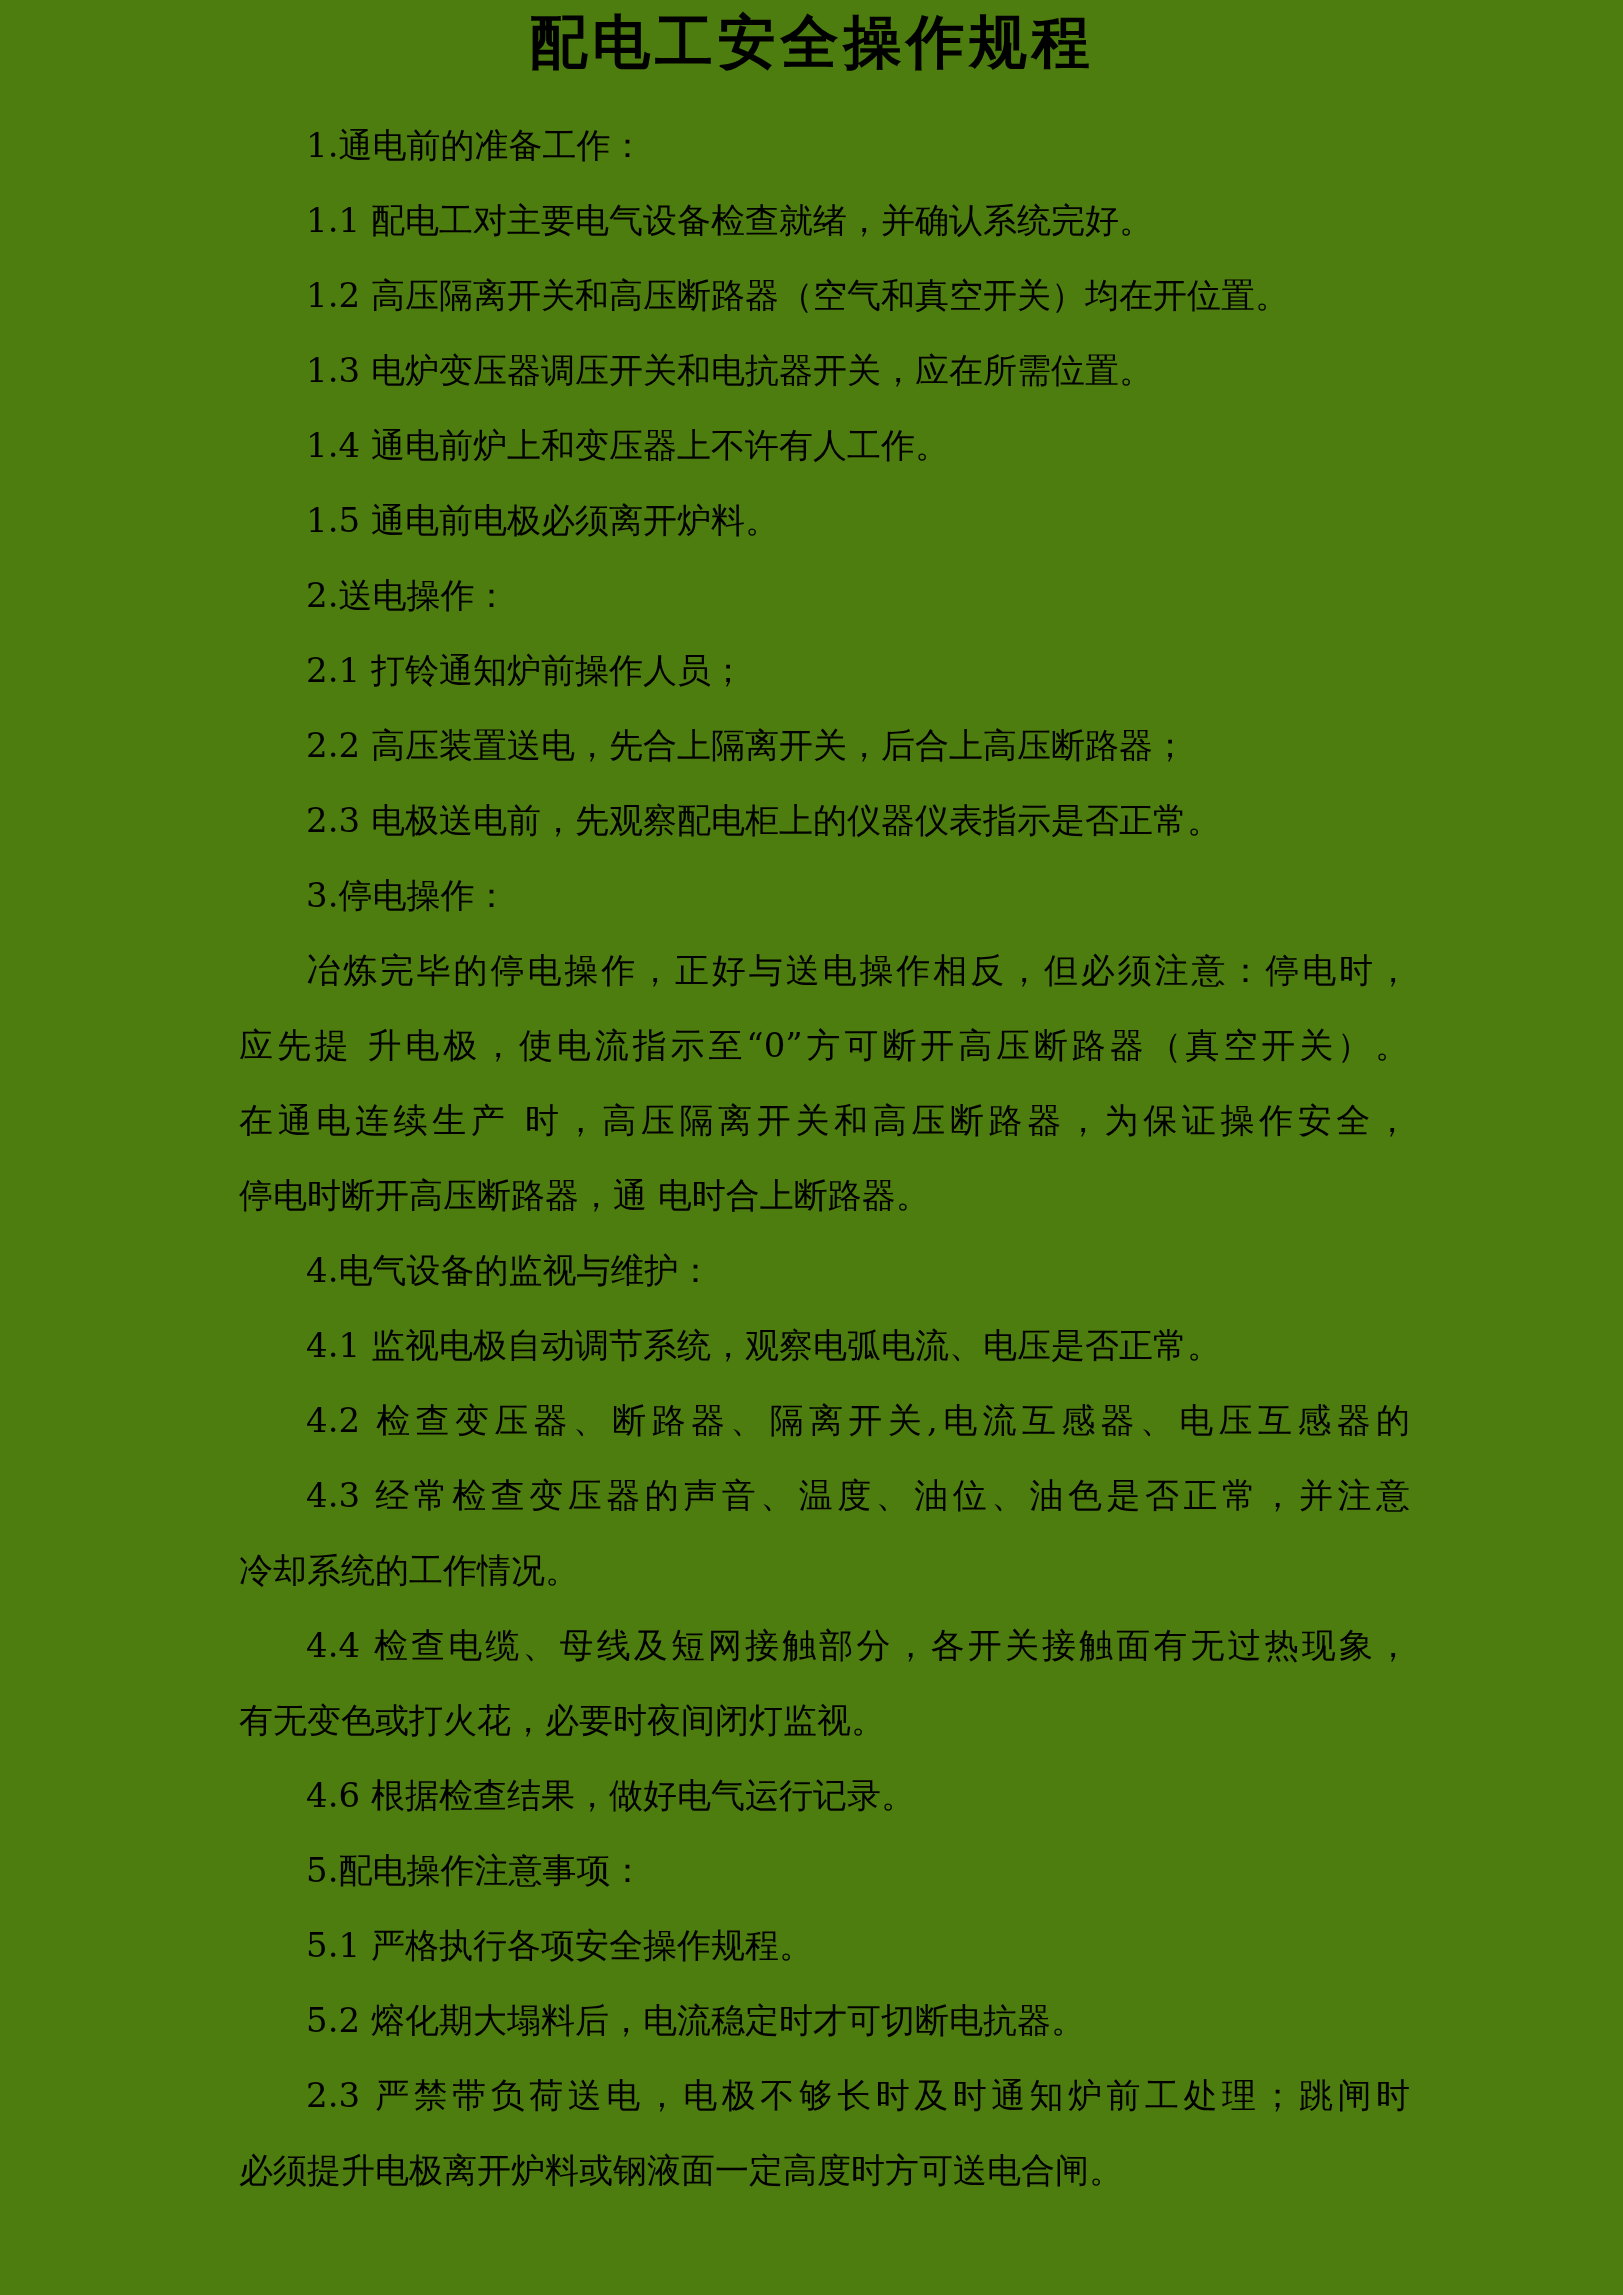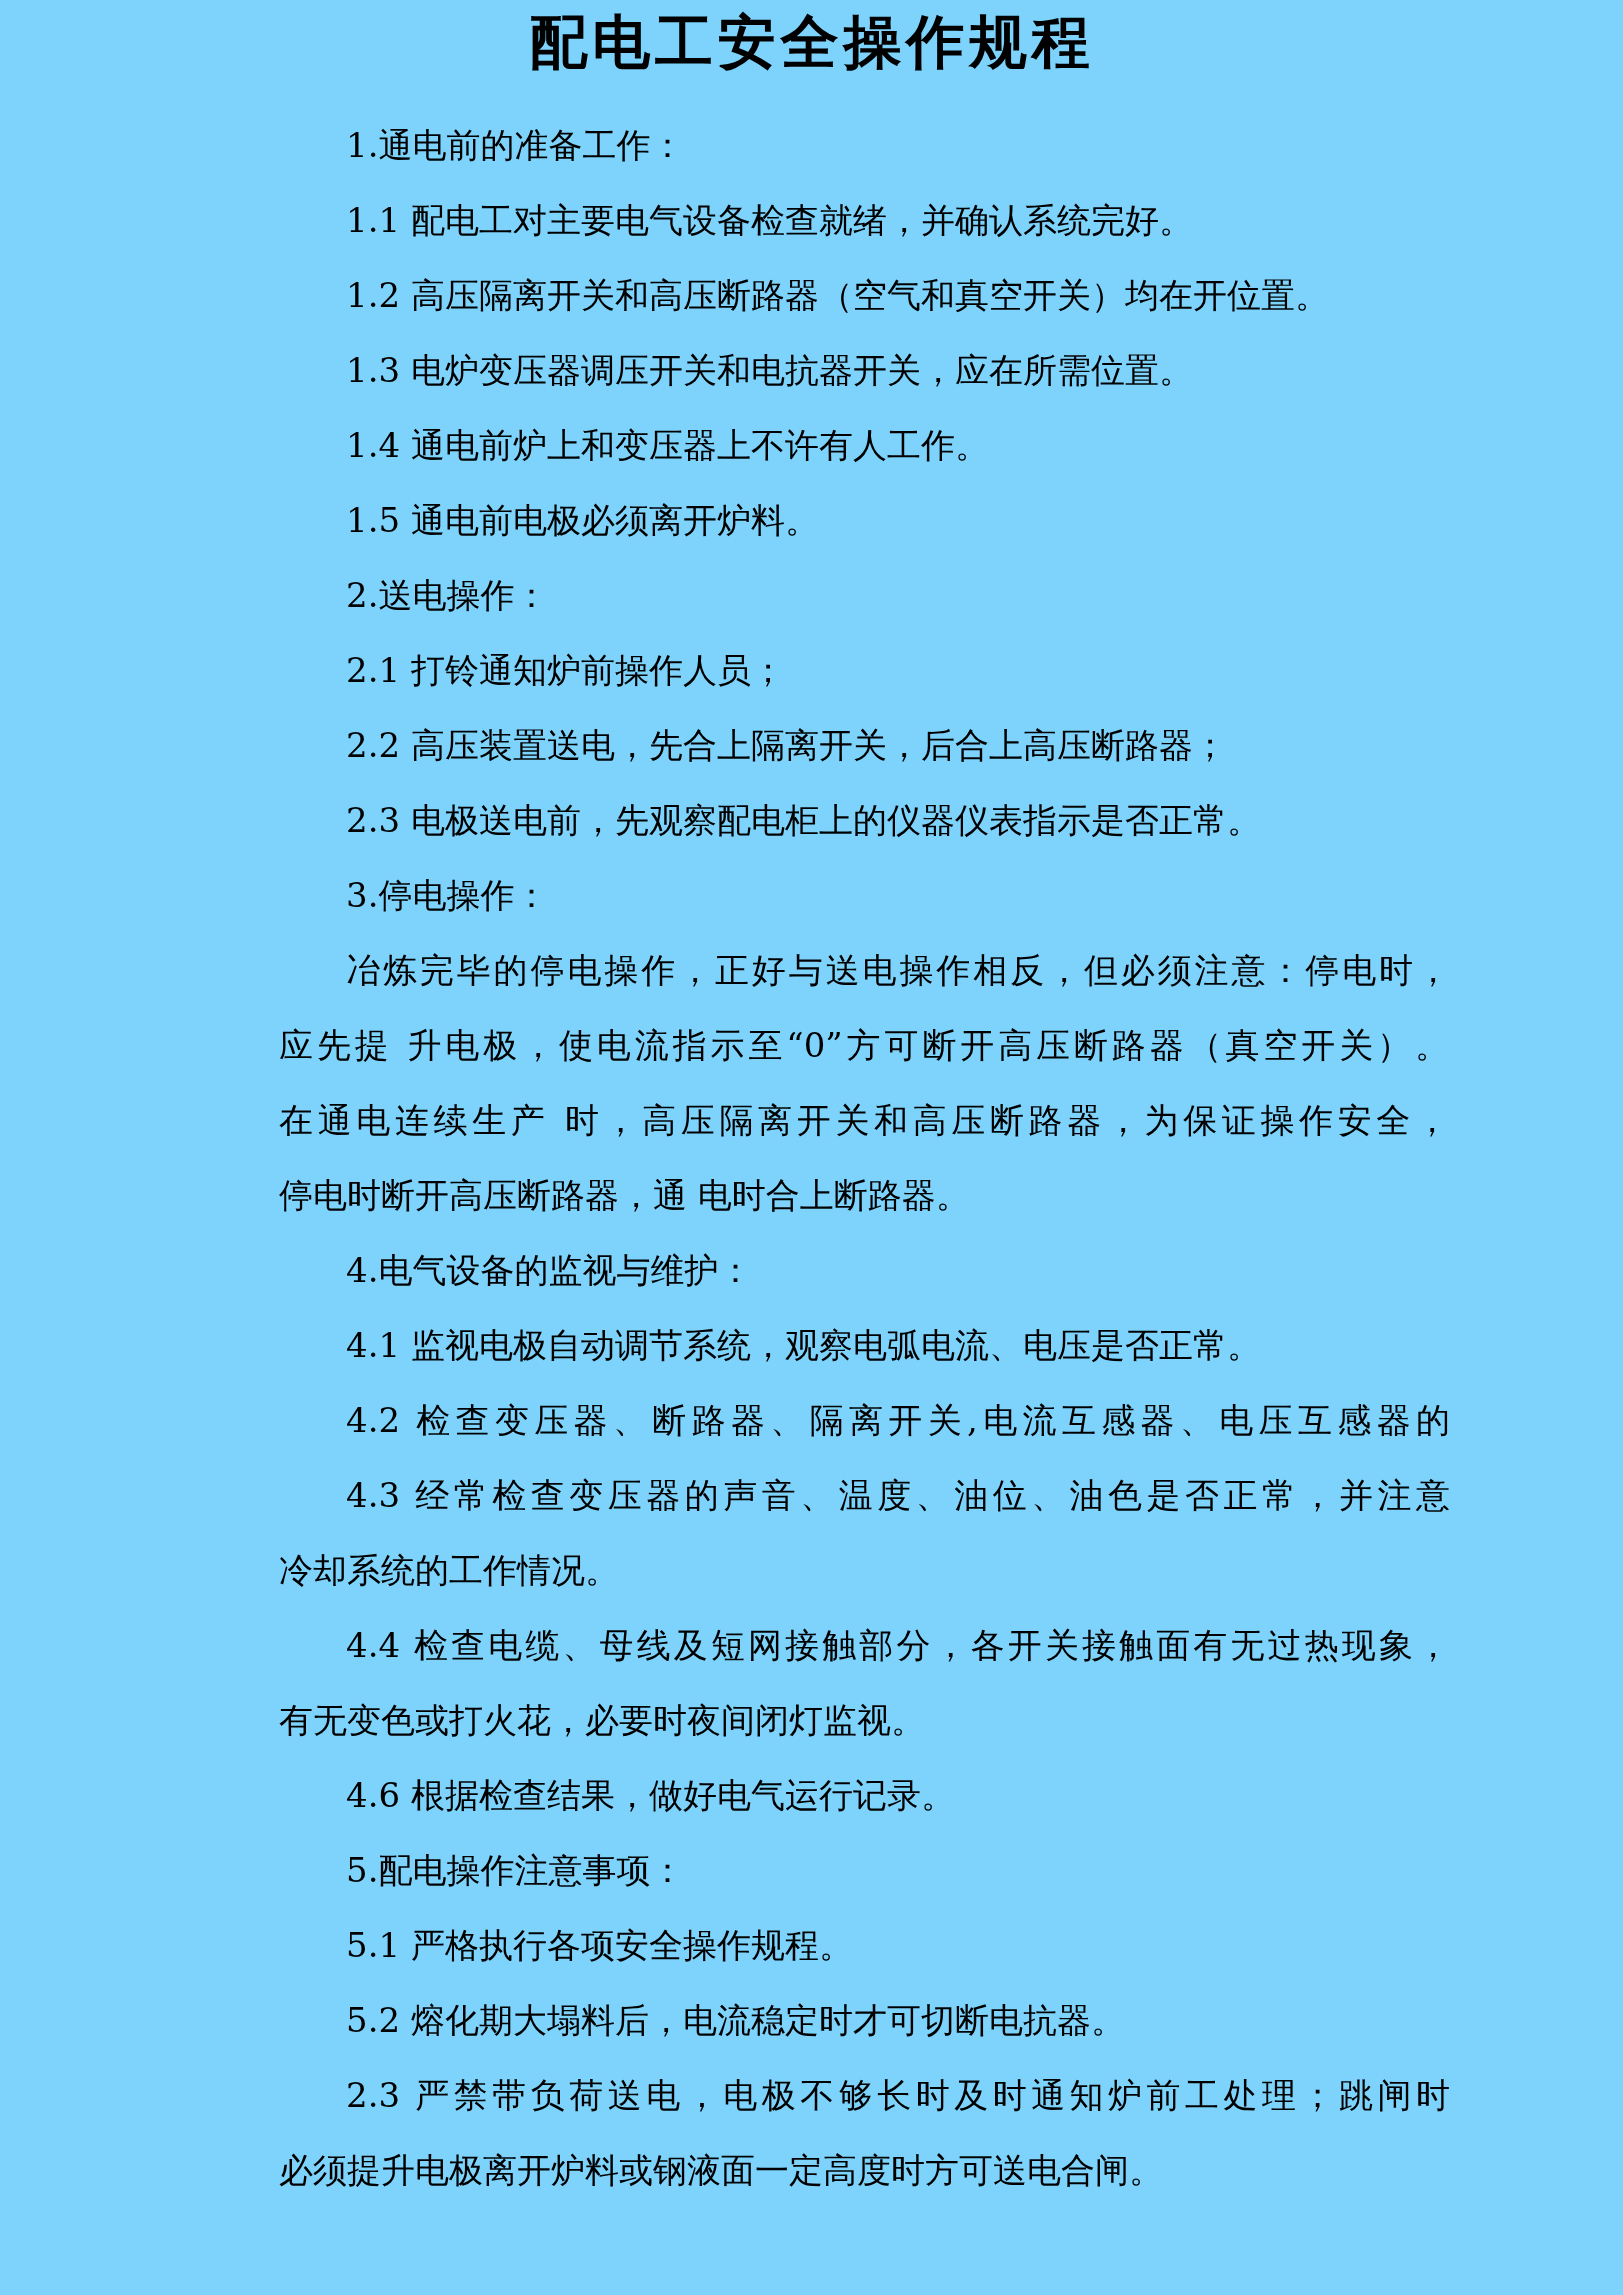--- a/index.html
+++ b/index.html
@@ -14,21 +14,21 @@
     position: relative;
     color: #000000;
     font-family: "DejaVu Serif", "Liberation Serif", serif;
   }
   .page {
     position: absolute;
     left: 0;
     top: 0;
     width: 1624px;
     height: 2295px;
-    background: #7dd3fc;
+    background: #4d7c0f;
   }
   .title {
     position: absolute;
     left: 0;
     top: 6.4px;
     width: 1624px;
     text-align: center;
     font-size: 58px;
     font-weight: bold;
     letter-spacing: 4.8px;
@@ -41,21 +41,20 @@
     left: 239px;
     top: 108px;
     width: 1173px;
   }
   .line {
     height: 75px;
     line-height: 75px;
     font-size: 34px;
     white-space: nowrap;
     overflow: visible;
-    margin-left: 40px;
   }
   .line.indent {
     padding-left: 67px;
   }
   .line.justify {
     text-align: justify;
     text-align-last: justify;
     width: 1170px;
   }
   .line.indent.justify {

